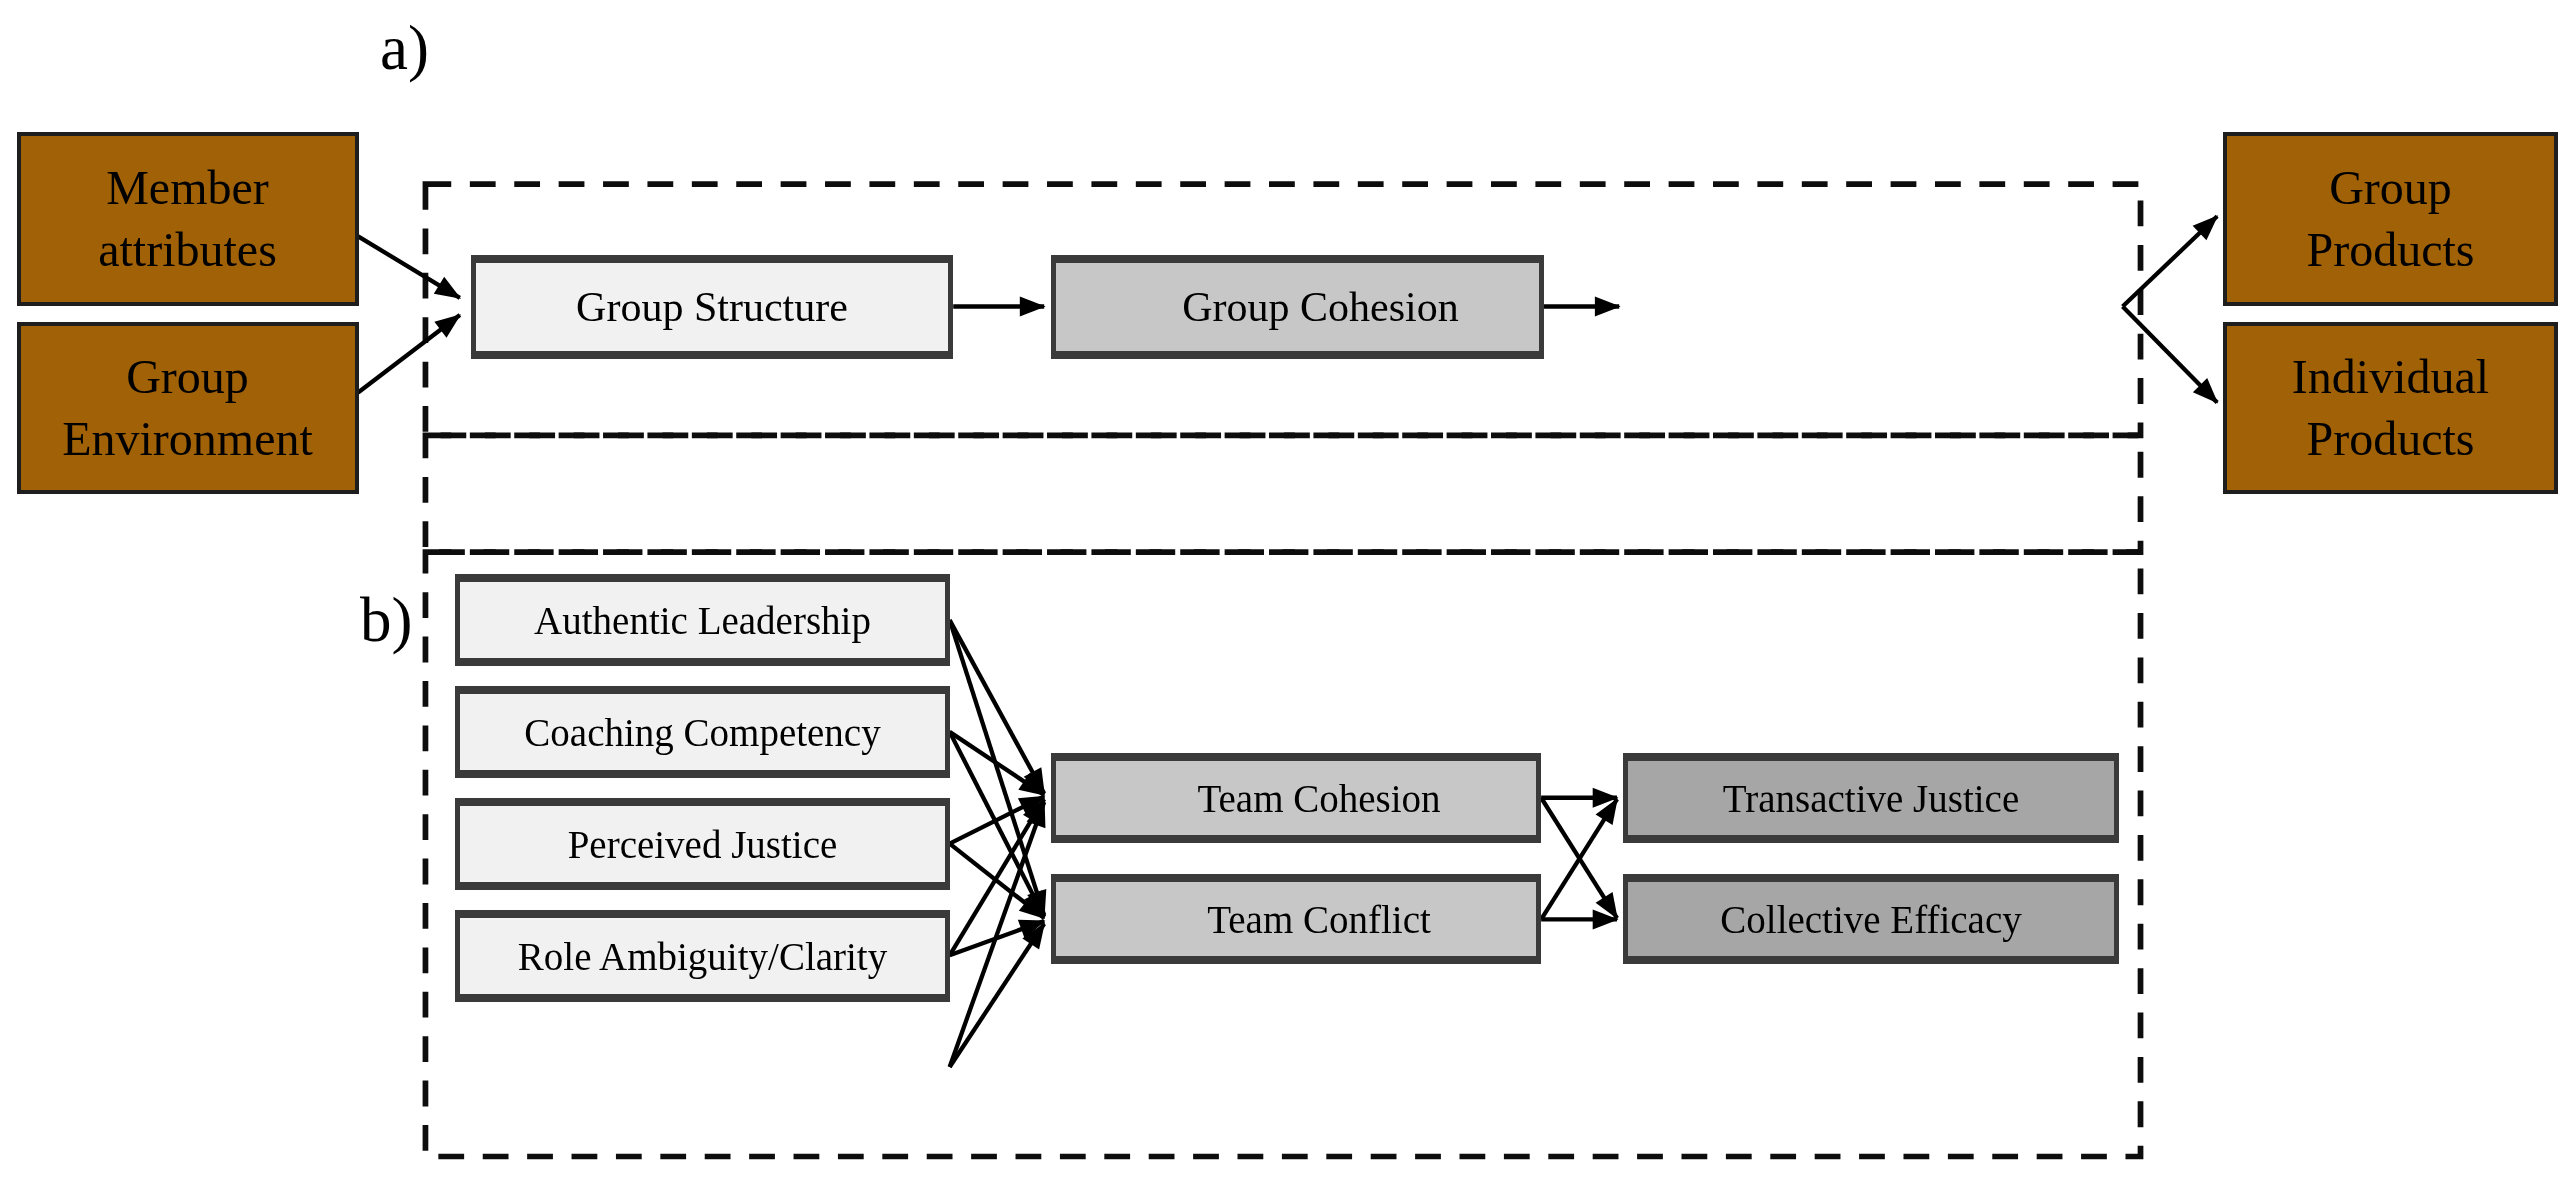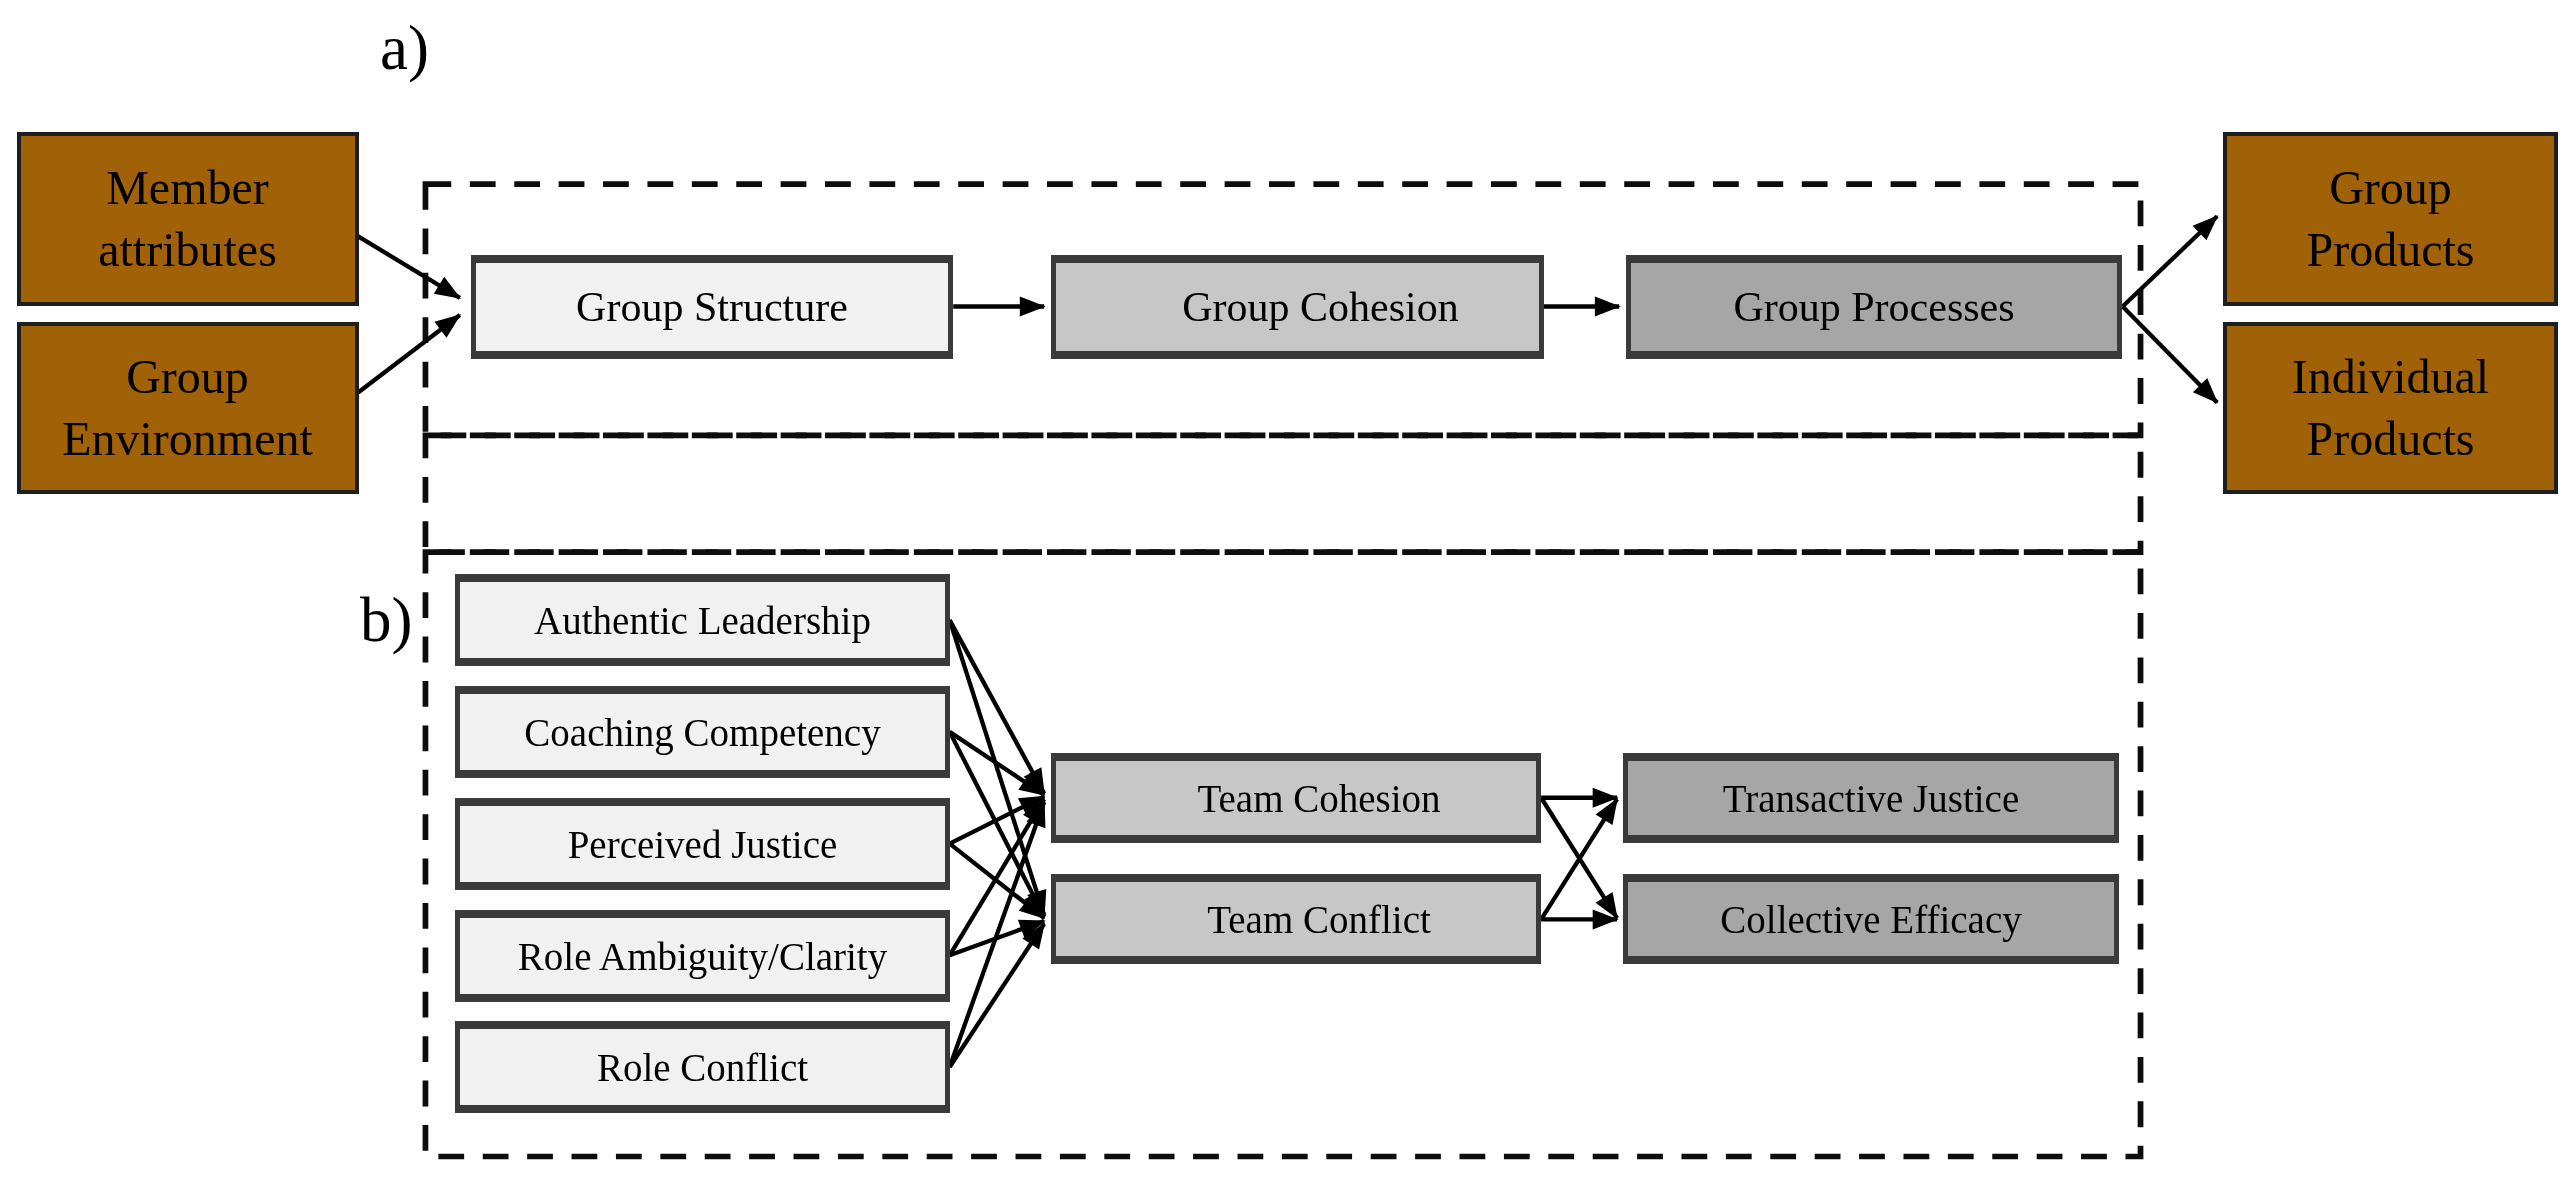--- a/index.html
+++ b/index.html
@@ -107,23 +107,20 @@
     <span>Group
 Environment</span>
   </div>
 
   <div class="node node-gray tone-light" style="left:471px; top:255px; width:482px; height:104px;">
     <span>Group Structure</span>
   </div>
   <div class="node node-gray tone-medium" style="left:1051px; top:255px; width:493px; height:104px;">
     <span>Group Cohesion</span>
   </div>
-  <div class="node node-gray tone-dark" style="left:1626px; top:255px; width:496px; height:104px;">
-    <span>Group Processes</span>
-  </div>
 
   <div class="node node-white" style="left:2223px; top:132px; width:335px; height:174px;">
     <span>Group
 Products</span>
   </div>
   <div class="node node-white" style="left:2223px; top:322px; width:335px; height:172px;">
     <span>Individual
 Products</span>
   </div>
 
@@ -132,23 +129,20 @@
   </div>
   <div class="node node-gray node-b tone-light" style="left:455px; top:686px; width:495px; height:92px;">
     <span>Coaching Competency</span>
   </div>
   <div class="node node-gray node-b tone-light" style="left:455px; top:798px; width:495px; height:92px;">
     <span>Perceived Justice</span>
   </div>
   <div class="node node-gray node-b tone-light" style="left:455px; top:910px; width:495px; height:92px;">
     <span>Role Ambiguity/Clarity</span>
   </div>
-  <div class="node node-gray node-b tone-light" style="left:455px; top:1021px; width:495px; height:92px;">
-    <span>Role Conflict</span>
-  </div>
 
   <div class="node node-gray node-b tone-medium" style="left:1051px; top:753px; width:490px; height:90px;">
     <span>Team Cohesion</span>
   </div>
   <div class="node node-gray node-b tone-medium" style="left:1051px; top:874px; width:490px; height:90px;">
     <span>Team Conflict</span>
   </div>
 
   <div class="node node-gray node-b tone-dark" style="left:1623px; top:753px; width:496px; height:90px;">
     <span>Transactive Justice</span>

